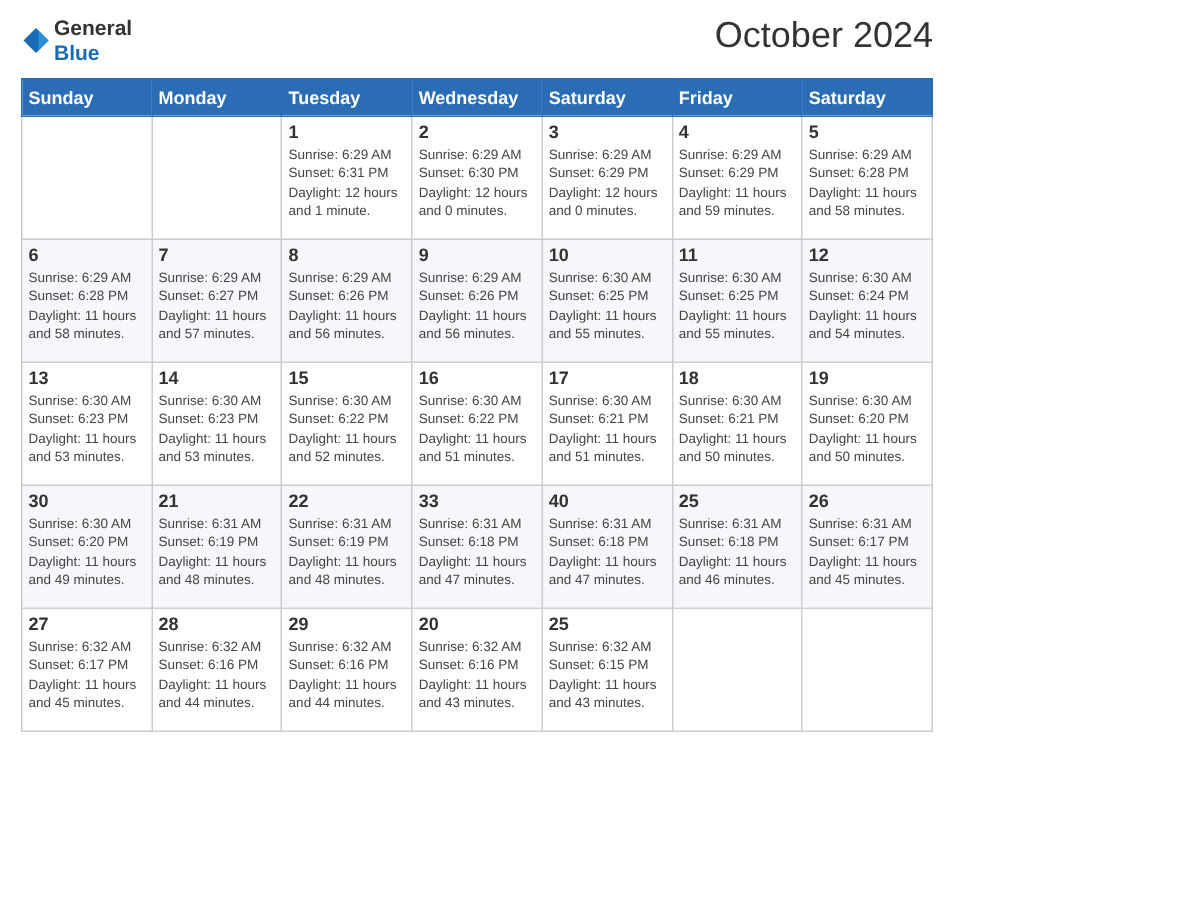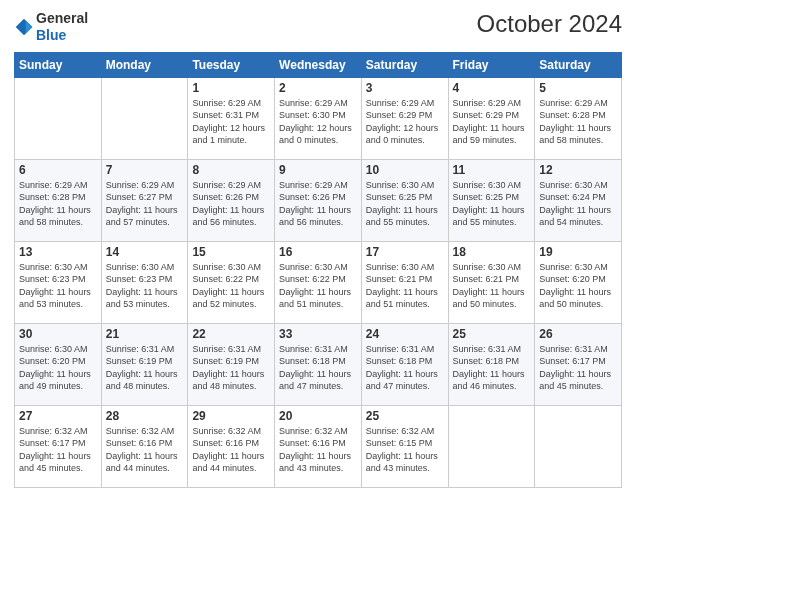--- a/index.html
+++ b/index.html
@@ -295,21 +295,21 @@
 and 48 minutes.</div>
           </td>
           <td>
             <span class="day-num">33</span>
             <div class="cell-content" style="white-space: pre-line;">Sunrise: 6:31 AM
 Sunset: 6:18 PM
 Daylight: 11 hours
 and 47 minutes.</div>
           </td>
           <td>
-            <span class="day-num">24</span>
+            <span class="day-num">40</span>
             <div class="cell-content" style="white-space: pre-line;">Sunrise: 6:31 AM
 Sunset: 6:18 PM
 Daylight: 11 hours
 and 47 minutes.</div>
           </td>
           <td>
             <span class="day-num">25</span>
             <div class="cell-content" style="white-space: pre-line;">Sunrise: 6:31 AM
 Sunset: 6:18 PM
 Daylight: 11 hours

